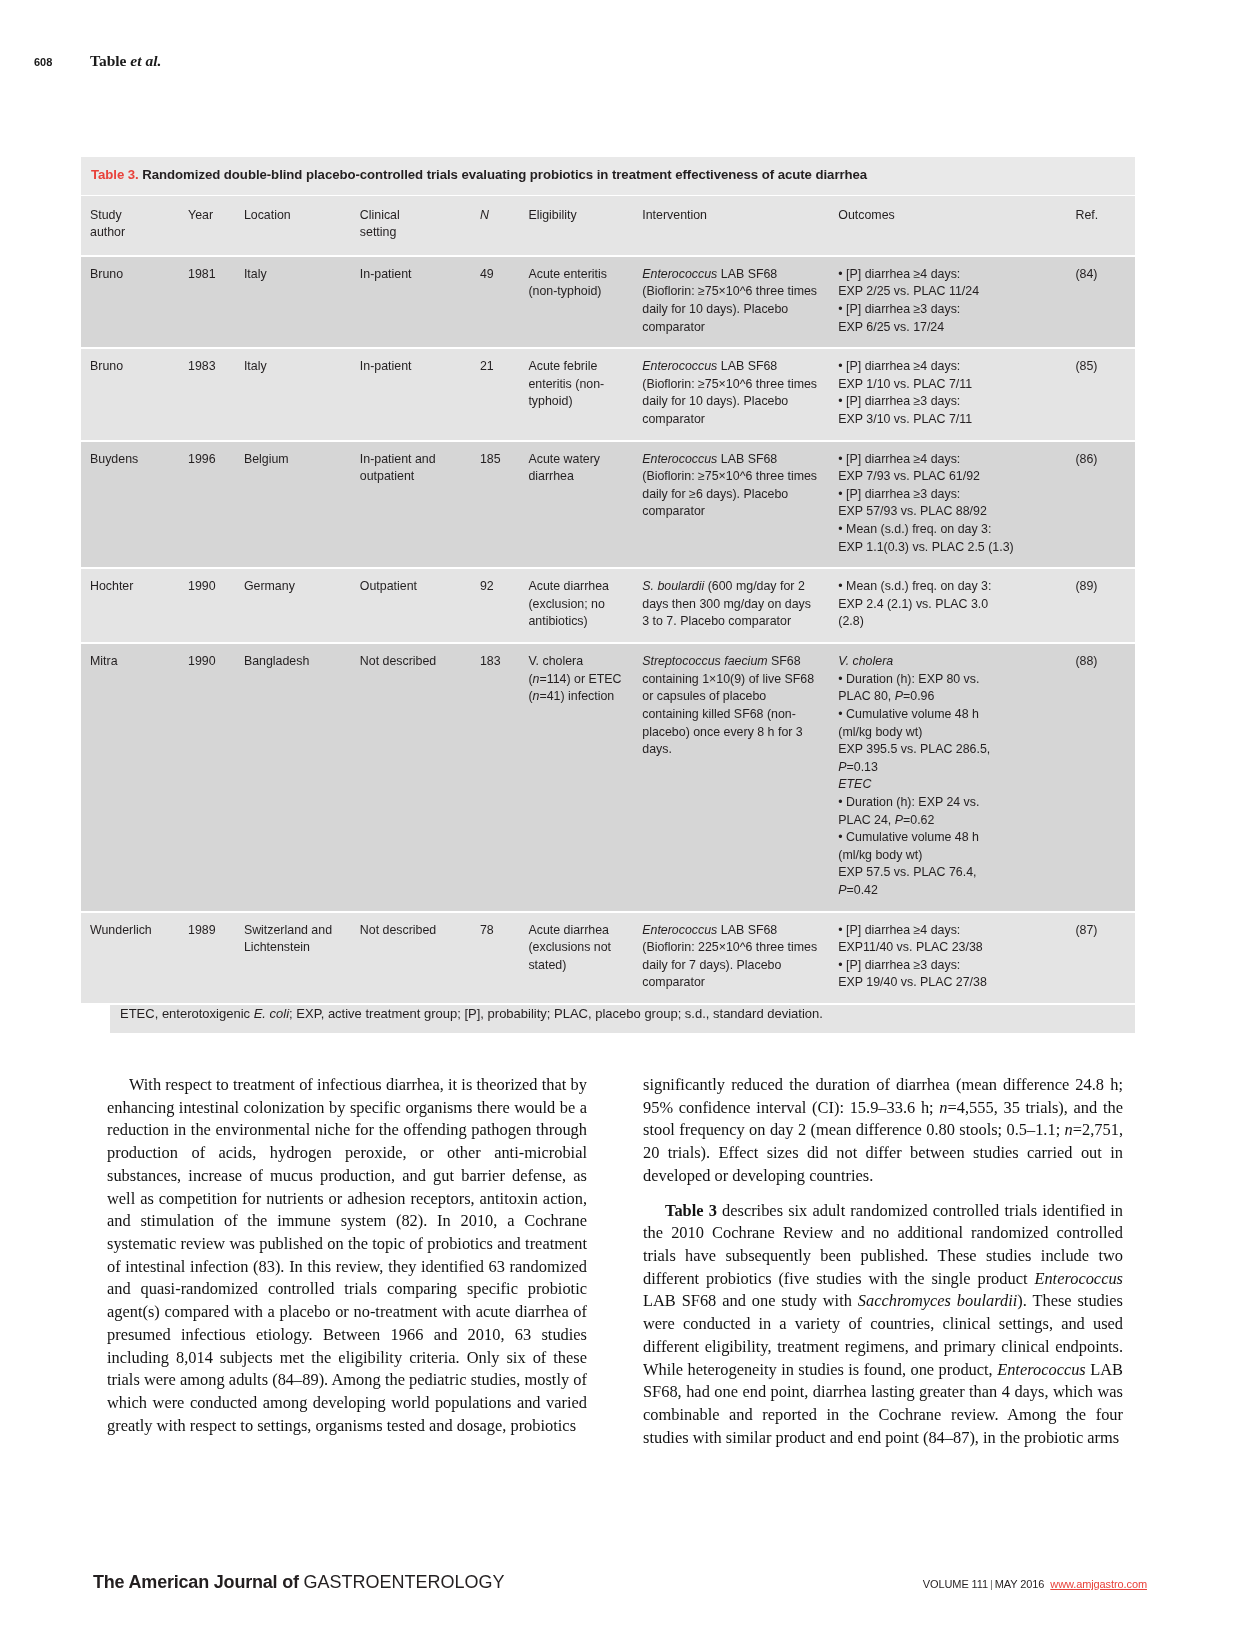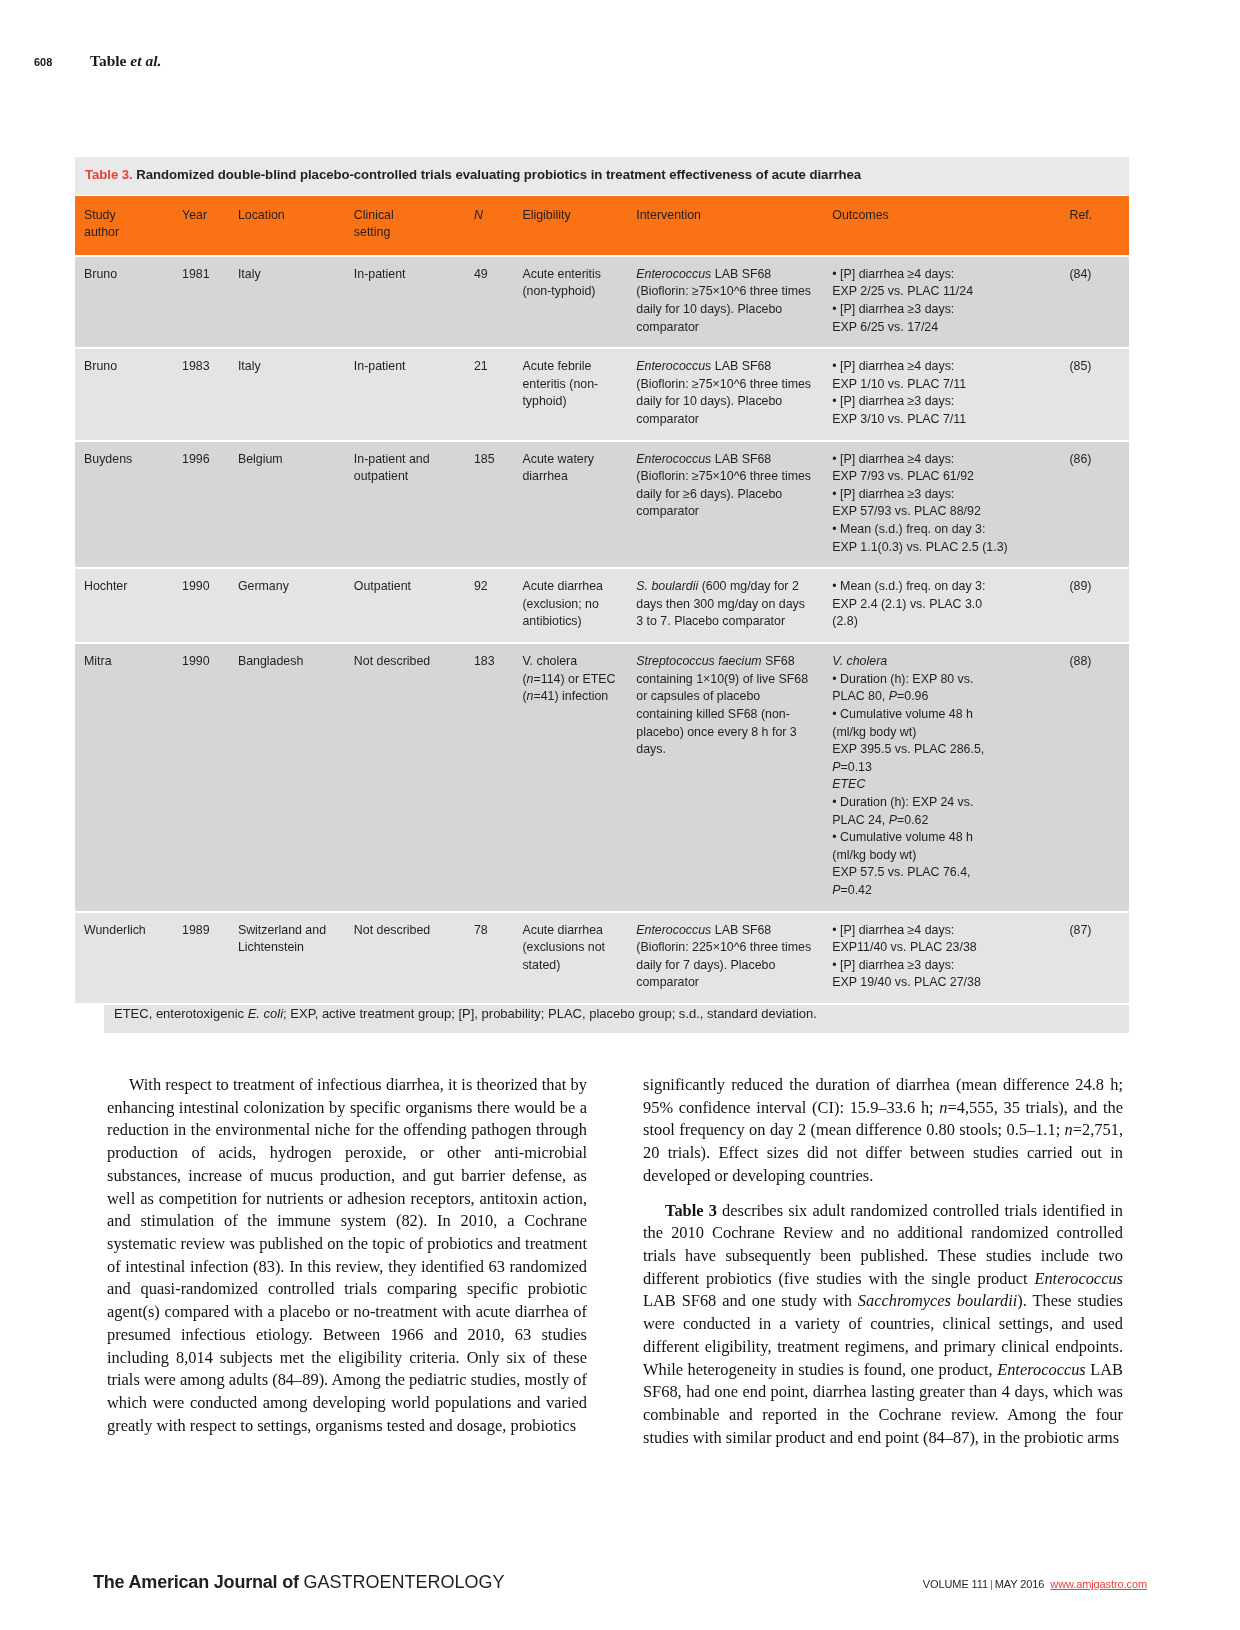--- a/index.html
+++ b/index.html
@@ -42,21 +42,21 @@
     font-size: 15.5px;
     font-weight: bold;
     color: #1a1a1a;
     font-family: "Liberation Serif", serif;
   }
   .runhead-authors .ital { font-style: italic; }
 
   
   .table-wrap {
     position: absolute;
-    left: 75px;
+    left: 81px;
     top: 157px;
     width: 1054px;
     font-family: "Liberation Sans", sans-serif;
   }
 
   .tbl-caption {
     background: #e9e9e9;
     padding: 10px 10px 11px 10px;
     font-size: 13.2px;
     font-weight: bold;
@@ -74,21 +74,21 @@
     color: #231f20;
   }
   table.t3 th, table.t3 td {
     text-align: left;
     vertical-align: top;
     padding: 9px 9px 11px 9px;
     line-height: 1.42;
     font-weight: normal;
   }
   table.t3 thead th {
-    background: #f97316;
+    background: #e5e5e5;
     border-top: 1px solid #ffffff;
     border-bottom: 2px solid #ffffff;
     padding-top: 11px;
     padding-bottom: 13px;
   }
   table.t3 tbody tr.band-a td { background: #d6d6d6; }
   table.t3 tbody tr.band-b td { background: #e4e4e4; }
   table.t3 tbody td { border-bottom: 2px solid #ffffff; }
   table.t3 tbody tr:last-child td { border-bottom: none; }
 

